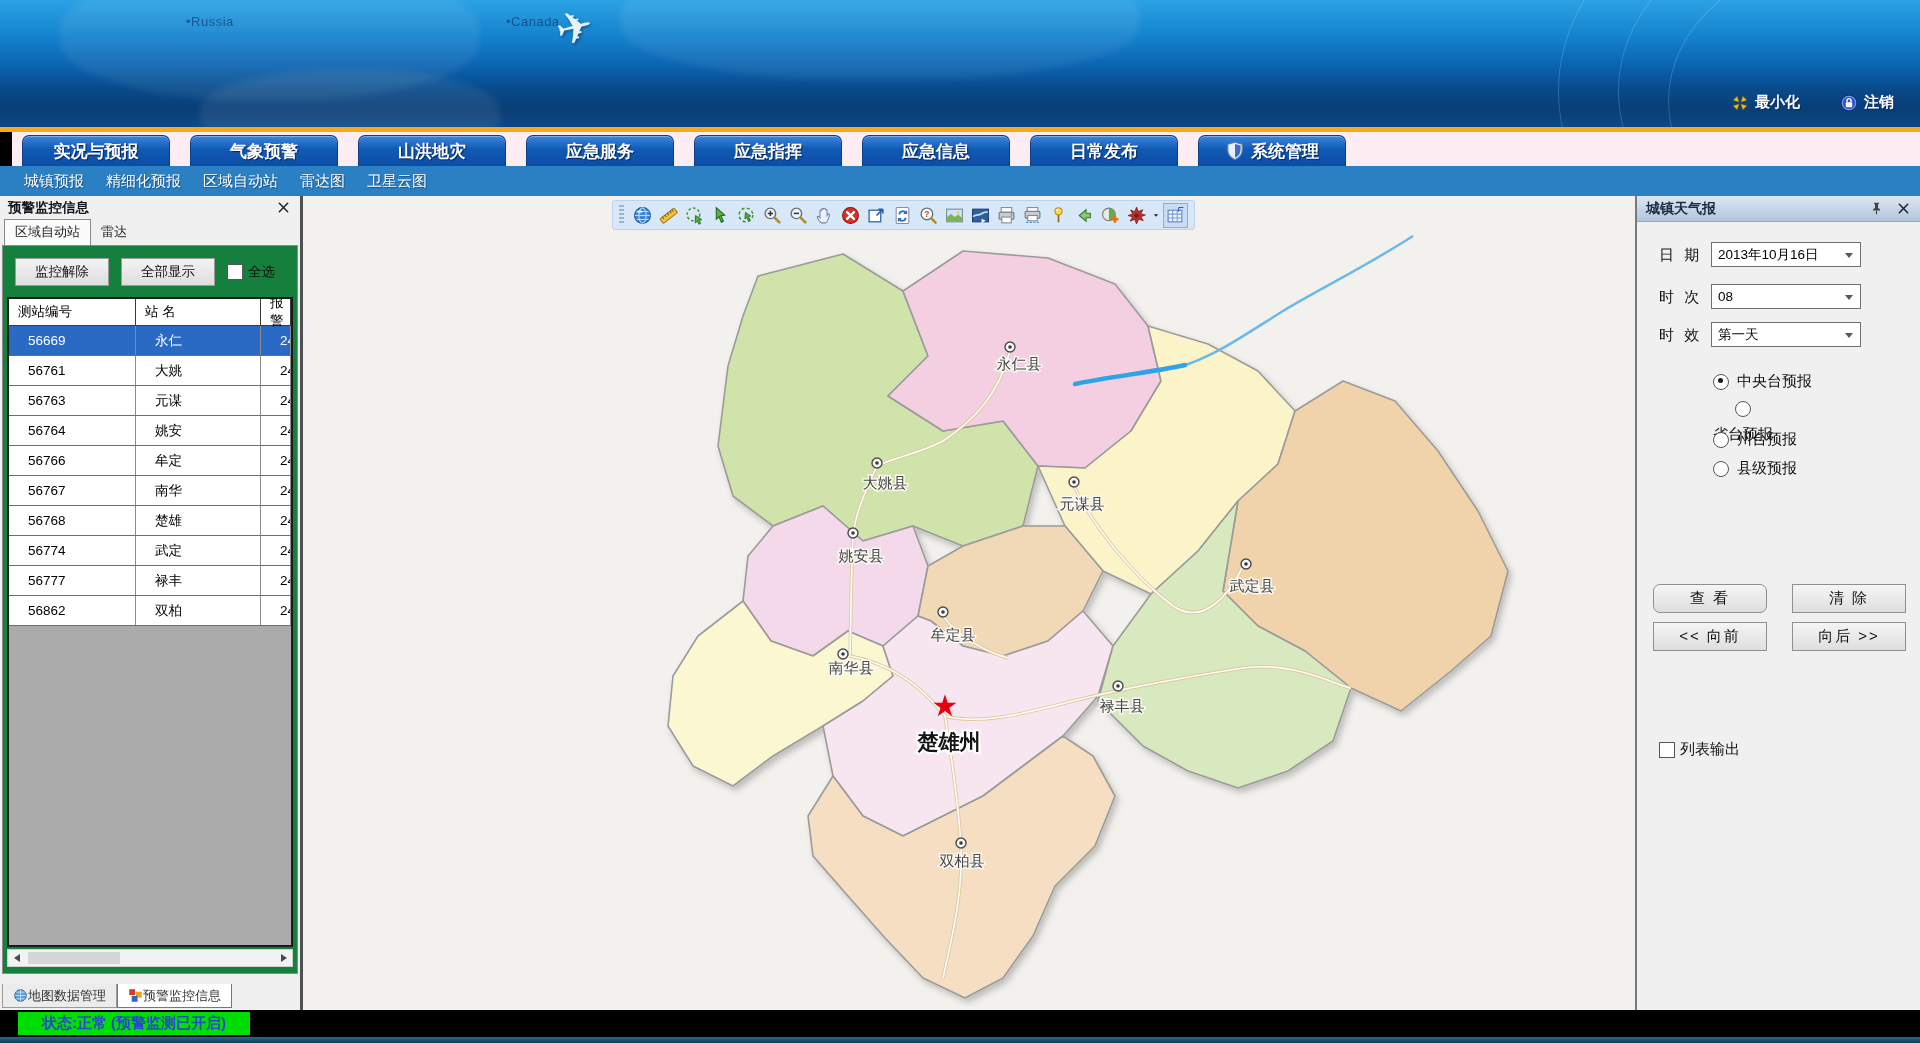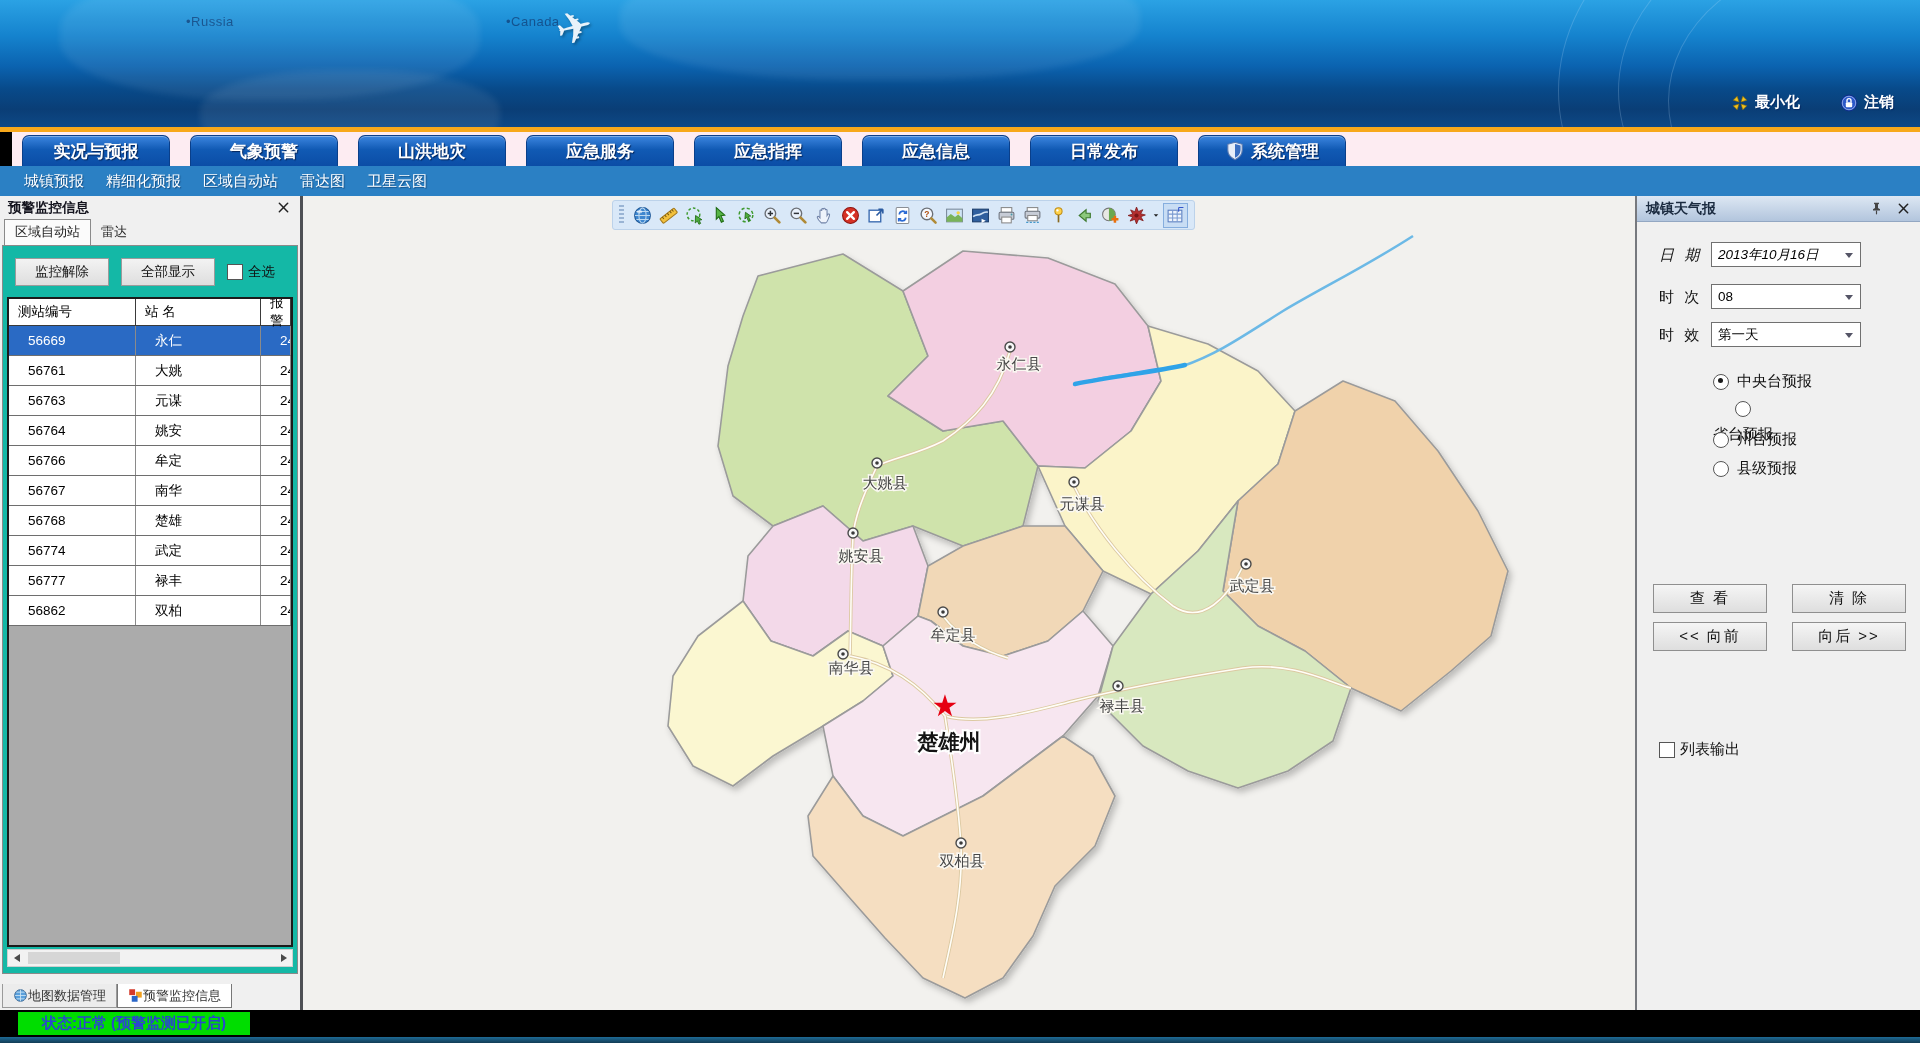--- a/index.html
+++ b/index.html
@@ -39,21 +39,21 @@
   
   .left-panel{position:absolute;left:0;top:196px;width:303px;height:814px;background:#f0f0f0;
     border-right:3px solid #4e5054;box-sizing:border-box}
   .lp-titlebar{position:absolute;left:0;top:0;width:100%;height:24px;display:flex;align-items:center;
     justify-content:space-between;padding:0 8px;box-sizing:border-box}
   .lp-title{font-size:13.5px;font-weight:bold;color:#14141e}
   .lp-close{width:16px;height:16px;display:flex;cursor:pointer}
   .lp-tabs{position:absolute;left:4px;top:25px;height:24px;display:flex;align-items:flex-end}
   .lp-tab{font-size:13px;color:#222;padding:3px 10px 4px;cursor:pointer}
   .lp-tab.active{background:#fbfbfb;border:1px solid #8a8a8a;border-bottom:none}
-  .lp-box{position:absolute;left:2px;top:49px;width:296px;height:729px;background:#14b8a6;
+  .lp-box{position:absolute;left:2px;top:49px;width:296px;height:729px;background:#15803d;
     border:1px solid #8a8a8a;box-sizing:border-box}
   .lp-btnrow{position:absolute;left:12px;top:12px;display:flex;align-items:center;gap:12px}
   .gbtn{background:linear-gradient(180deg,#f3f3f3,#dedede);border:1px solid #9b9b9b;font-size:13.5px;
     color:#111;width:92px;height:26px;display:flex;align-items:center;justify-content:center;cursor:pointer}
   .chk{width:14px;height:14px;background:#fff;border:1px solid #555;display:inline-block;cursor:pointer}
   .chk-label{font-size:13.5px;color:#111;margin-left:5px}
   .lp-table{position:absolute;left:4px;top:51px;width:286px;height:650px;background:#ababab;
     border:2px solid #1b1b1b;box-sizing:border-box;overflow:hidden}
   .thead{display:flex;height:26px;background:#fff;border-bottom:1px solid #3a3a3a}
   .thead .c{font-size:13.5px;color:#000;display:flex;align-items:center;padding-left:9px;box-sizing:border-box;
@@ -572,21 +572,21 @@
           </svg>
         </span>
       <span id="rp-close">
           <svg width="15" height="15" viewBox="0 0 18 18">
             <path d="M4 4l10 10M14 4L4 14" stroke="#222" stroke-width="1.8" stroke-linecap="round"></path>
           </svg>
         </span>
     </span>
   </div>
   <div id="rp-fields">
-      <div class="rp-row" style="top: 46px; font-style: italic;">
+      <div class="rp-row" style="top: 46px;">
         <span class="rp-label">日 期</span>
         <div class="rp-select">
           <span>2013年10月16日</span>
           <span class="chev"></span>
         </div>
       </div>
       <div class="rp-row" style="top: 88px;">
         <span class="rp-label">时 次</span>
         <div class="rp-select">
           <span>08</span>
@@ -617,21 +617,21 @@
       <div class="radio-row" style="top: 263px;">
         <span class="radio"></span>
         <span class="radio-label">县级预报</span>
       </div>
     </div>
   <div class="rp-check" id="rp-check">
       <span class="chk"></span>
       <span class="chk-label" style="font-size: 15px;">列表输出</span>
     </div>
   <div id="rp-buttons">
-      <div class="rp-btn" style="left: 16px; top: 388px;">查  看</div>
+      <div class="rp-btn" style="left: 16px; top: 388px; border-radius: 7px;">查  看</div>
       <div class="rp-btn" style="left: 155px; top: 388px;">清  除</div>
       <div class="rp-btn" style="left: 16px; top: 426px;">&lt;&lt; 向前</div>
       <div class="rp-btn" style="left: 155px; top: 426px;">向后 &gt;&gt;</div>
     </div>
 </div>
 
 <div class="status-bar">
   <div class="status-badge">状态:正常 (预警监测已开启)</div>
 </div>
 <div class="bottom-strip"></div>

